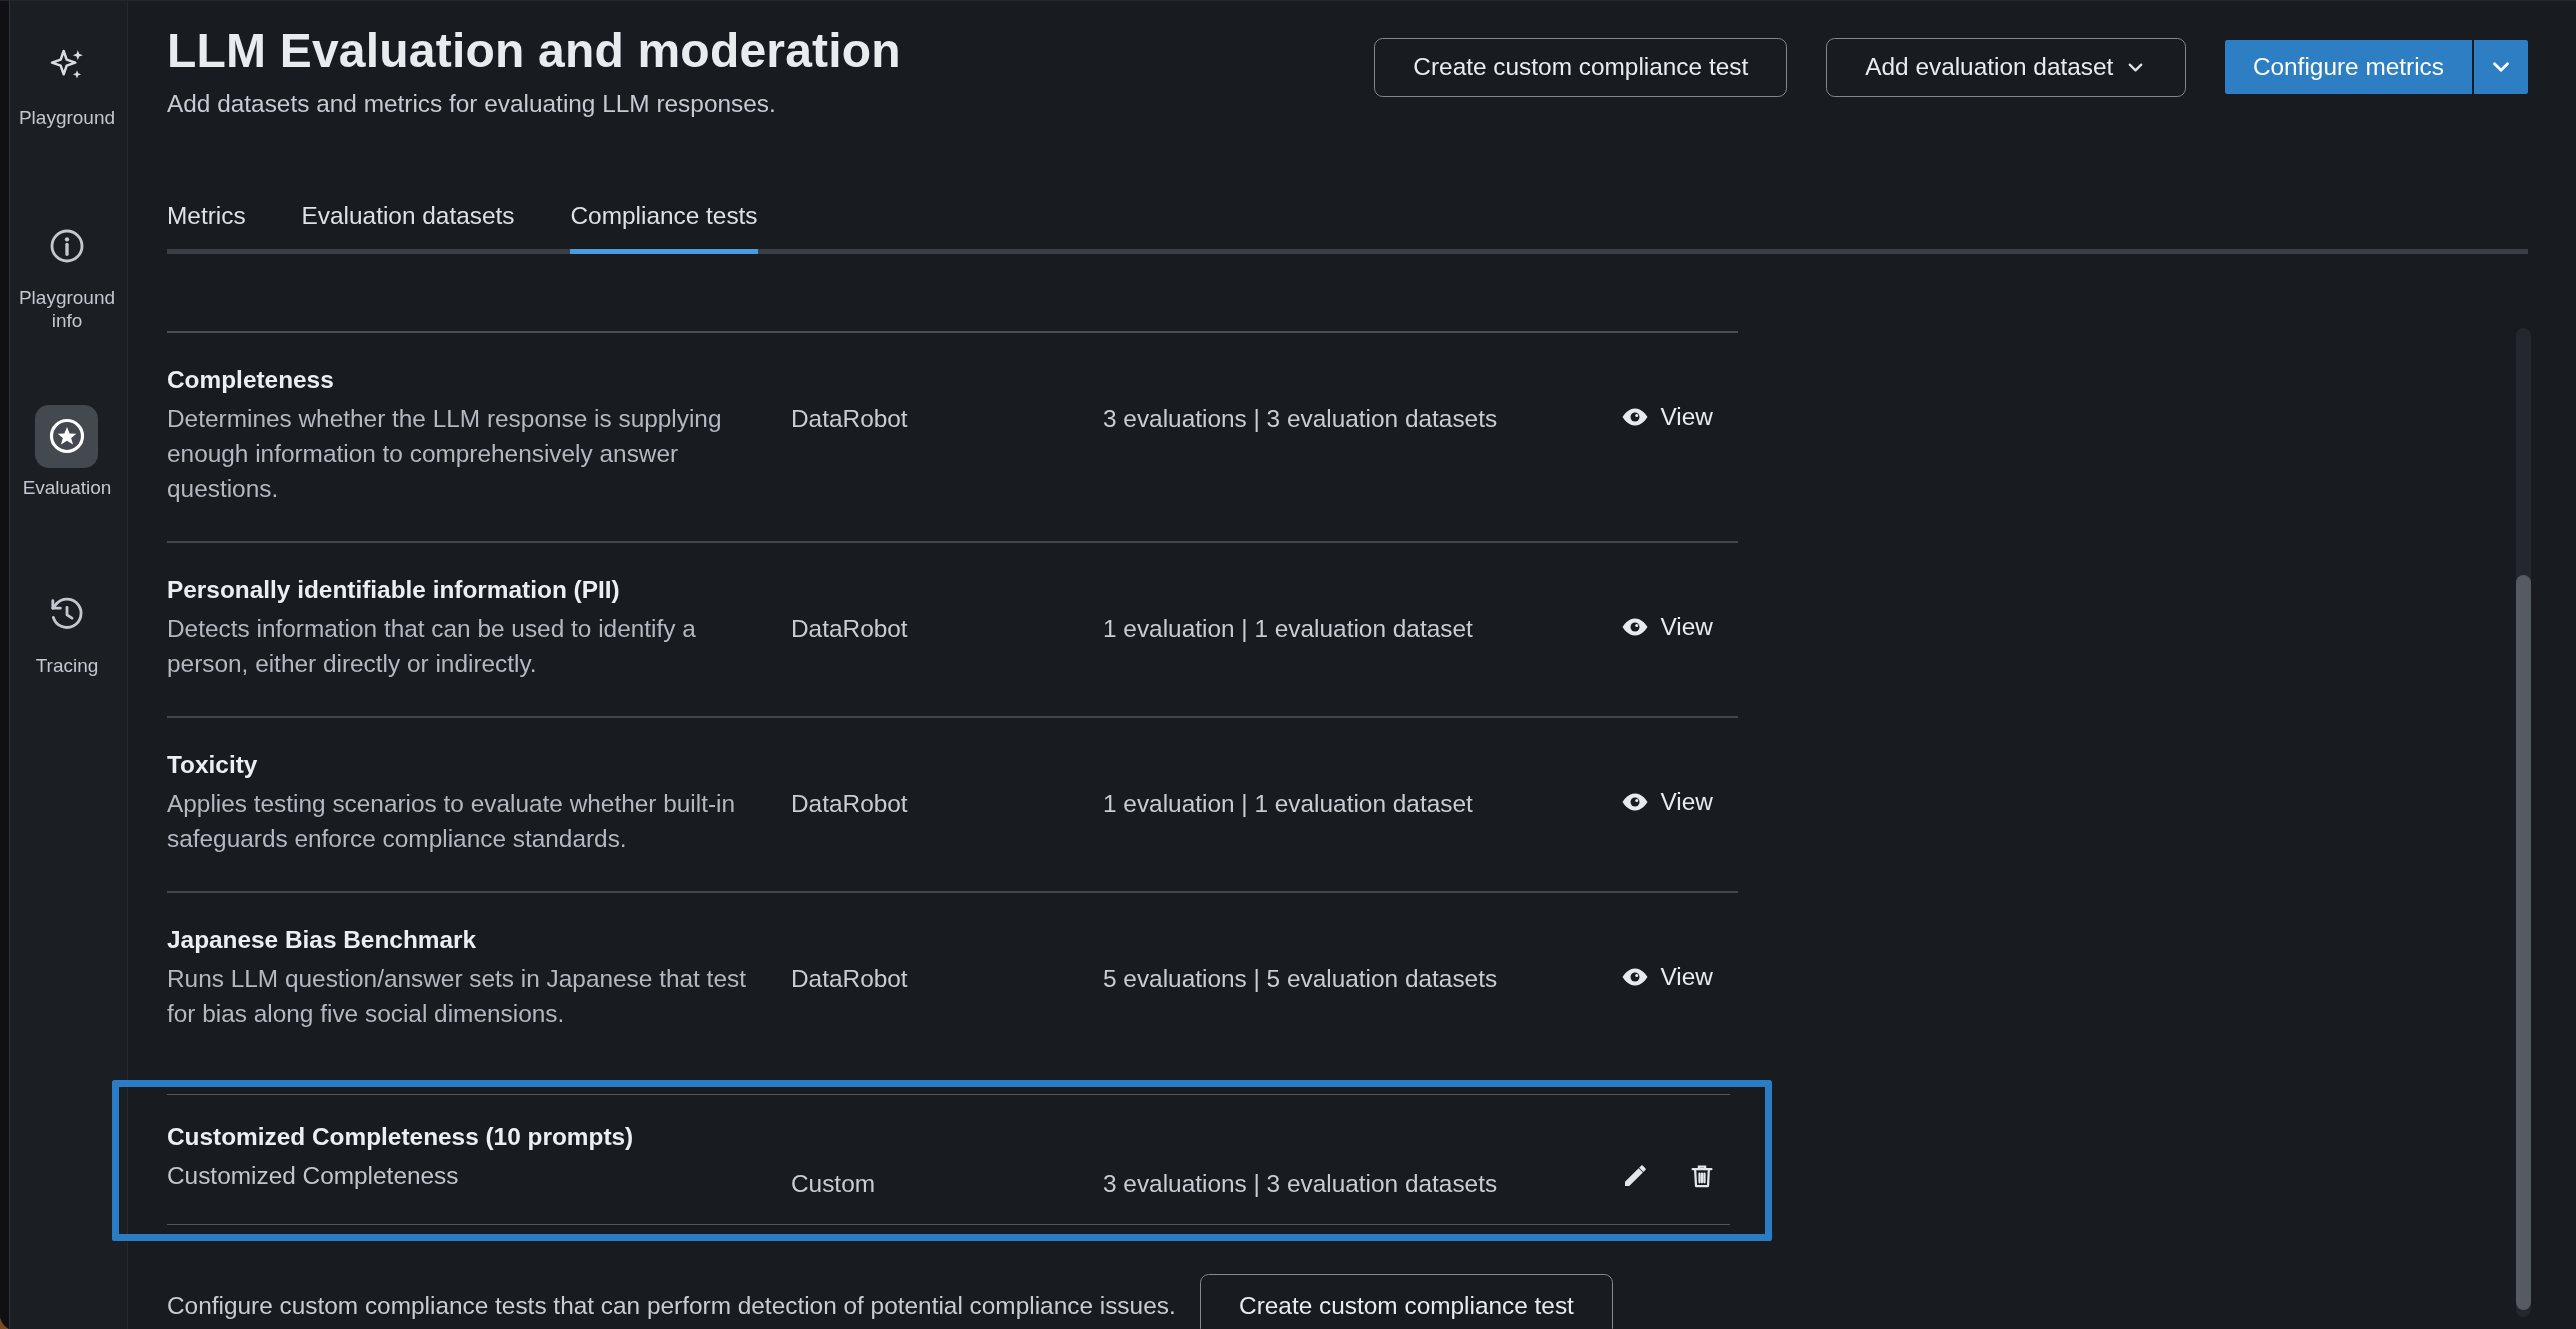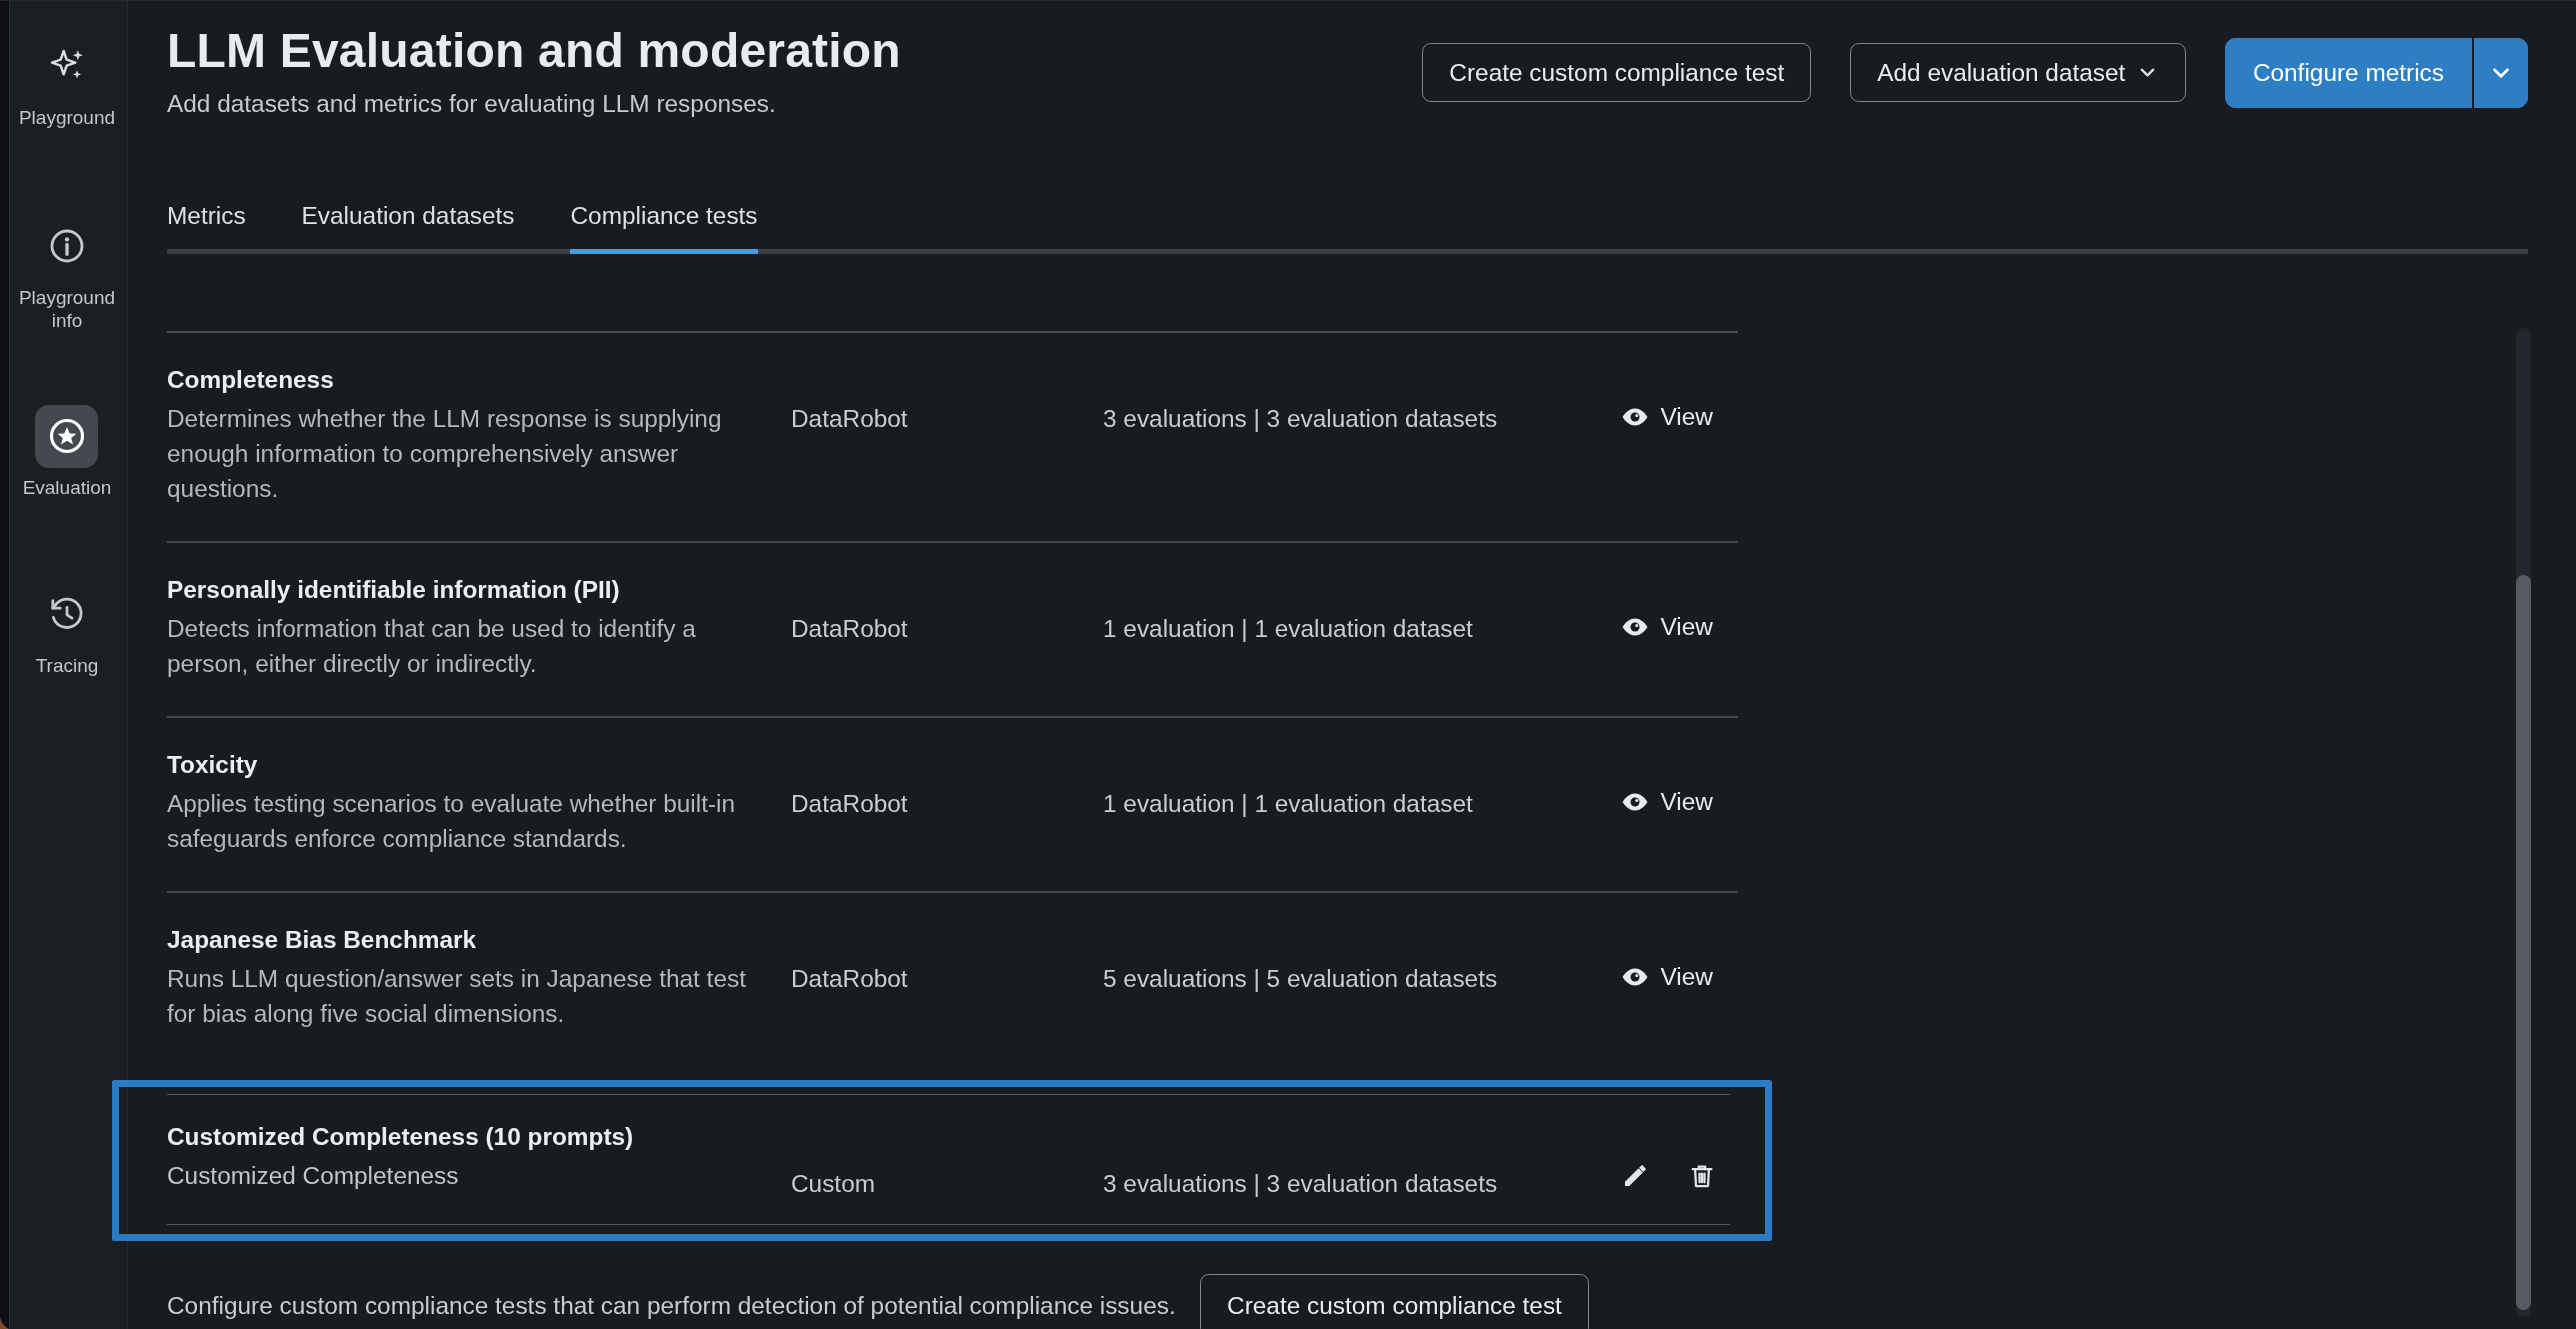--- a/index.html
+++ b/index.html
@@ -32,24 +32,24 @@
   .side-label{margin-top:8.7px;font-size:19px;line-height:23px;color:#c3c7ce;text-align:center;max-width:113px;}
   .mt1{margin-top:38px;} .mt2{margin-top:24.4px;} .mt3{margin-top:35px;}
   
   .main{position:relative;flex:1;padding:0 48px 0 39px;box-sizing:border-box;}
   .header{display:flex;justify-content:space-between;align-items:flex-start;margin-top:24.4px;}
   .page-title{margin:0;font-size:48px;line-height:51px;font-weight:600;color:#e9ecef;letter-spacing:0.2px;}
   .page-subtitle{margin:14px 0 0 0;font-size:24.4px;color:#c6cad1;}
   .header-actions{display:flex;align-items:center;gap:39px;margin-top:12.2px;}
   .btn-outline{
     height:59px;background:transparent;border:1.7px solid #84888f;border-radius:8.7px;
-    color:#e9ecef;font-size:24.4px;font-family:inherit;padding:0 26px;
+    color:#e9ecef;font-size:24.4px;font-family:inherit;padding:0 38px;
     display:flex;align-items:center;gap:10.5px;cursor:pointer;white-space:nowrap;
   }
-  .split-btn{display:flex;height:70px;border-radius:11px;overflow:hidden;background:#2d7ec2;}
+  .split-btn{display:flex;height:54px;border-radius:3px;overflow:hidden;background:#2d7ec2;}
   .split-main{
     background:#2d7ec2;border:none;color:#ffffff;font-size:24.4px;font-family:inherit;
     padding:0 28px;cursor:pointer;border-right:2.6px solid #181b20;display:flex;align-items:center;
   }
   .split-caret{background:#2d7ec2;border:none;width:54px;display:flex;align-items:center;justify-content:center;cursor:pointer;}
   
   .tabs{display:flex;margin-top:84px;border-bottom:5.2px solid #3a3e45;}
   .tab{
     font-size:24.4px;color:#dde0e5;padding:0 0 19px 0;margin-right:56px;cursor:pointer;
     border-bottom:5.2px solid transparent;margin-bottom:-5.2px;

